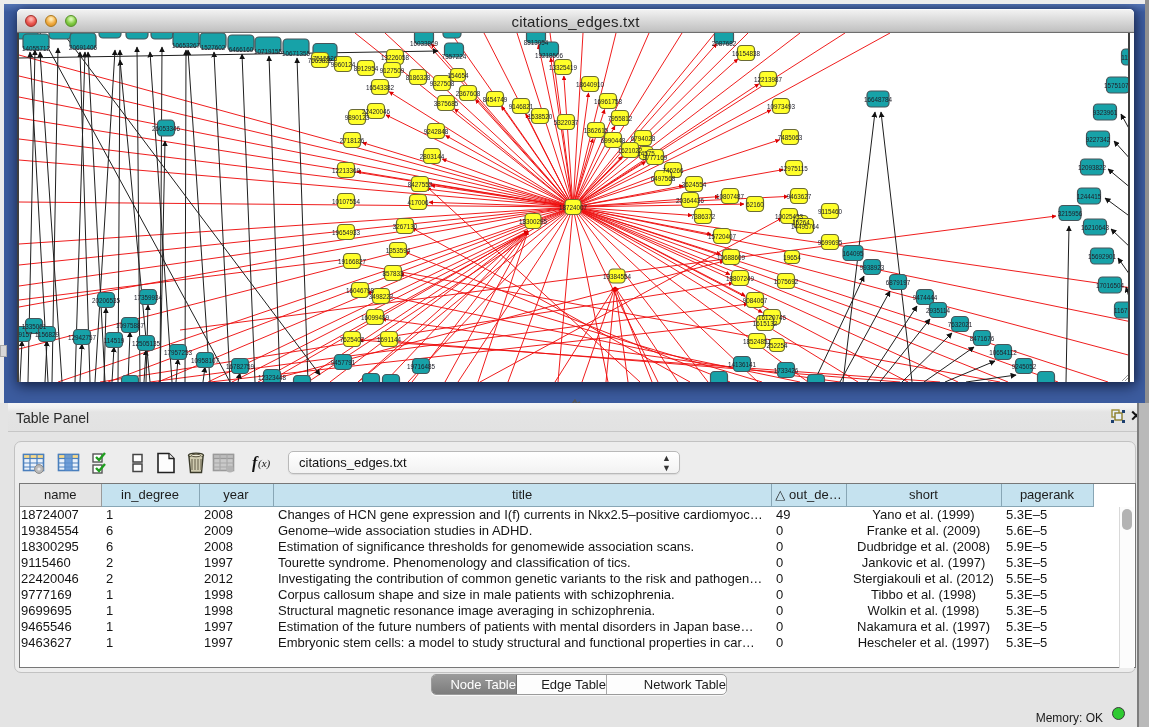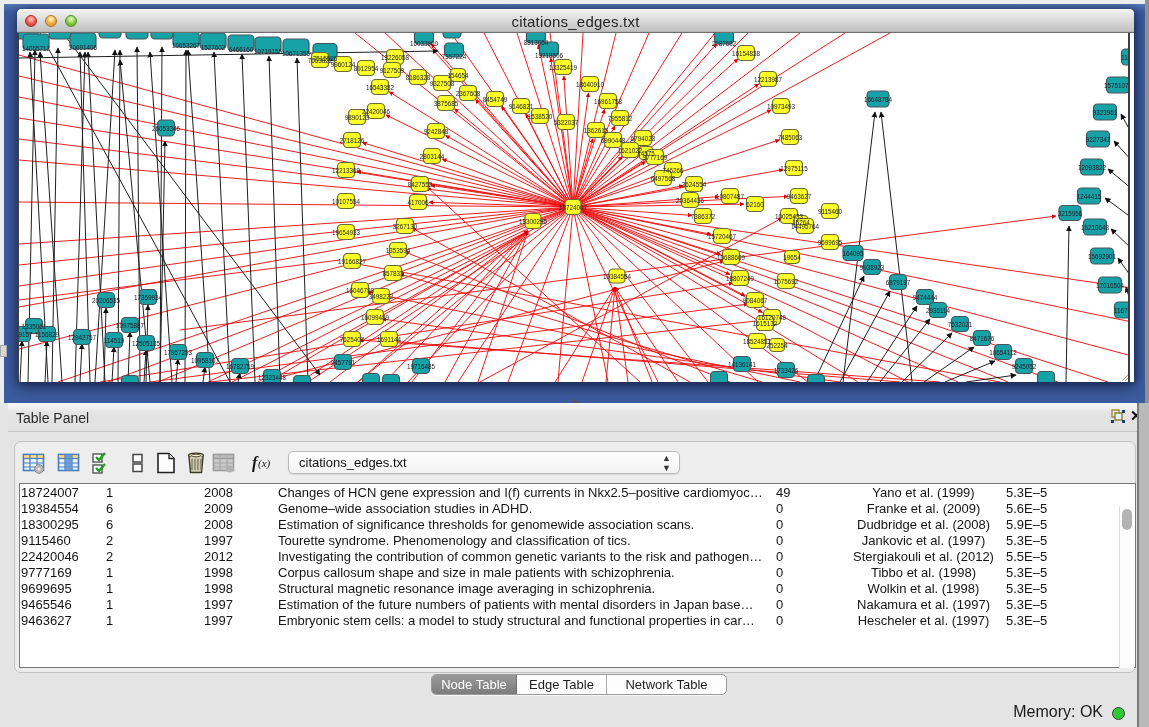--- a/index.html
+++ b/index.html
@@ -39,26 +39,26 @@
 th.c1{background:#e4e4e4;border-right:1px solid #9a9a9a;border-bottom:1px solid #9a9a9a}
 th.c8{background:#fff;border:none}
 td{height:16px;padding:0 0 0 5px;overflow:hidden;white-space:nowrap}
 td.c6{text-align:center;padding:0}
 td.c1{padding-left:1px}
 .c1{width:81px}.c2{width:98px}.c3{width:74px}.c4{width:498px}.c5{width:75px}.c6{width:155px}.c7{width:92px}.c8{width:27px}
 #vsb{position:absolute;right:1px;top:23px;width:15px;height:161px;background:#fcfcfc;border-left:1px solid #d9d9d9}
 #vsb .th{position:absolute;left:2px;top:2px;width:10px;height:21px;border-radius:5px;background:#b3b3b3}
 
 #tabs{position:absolute;left:431px;top:271px;height:21px;display:flex;border:1px solid #9b9b9b;border-radius:5px;overflow:hidden;background:#fdfdfd;box-shadow:0 1px 0 rgba(255,255,255,.7)}
-.tab{font-size:13px;color:#1d1d1d;line-height:19px;text-align:center;border-right:1px solid #a8a8a8}
+.tab{font-size:13px;color:#1d1d1d;line-height:19px;text-align:right;border-right:1px solid #a8a8a8}
 .tab:nth-child(1){width:85px}.tab:nth-child(2){width:90px}.tab:nth-child(3){width:119px}
 .tab.sel{background:linear-gradient(#9a9a9a,#7c7c7c);color:#fff;border-right:1px solid #6f6f6f}
 .tab:last-child{border-right:none}
 
-#mem{position:absolute;right:38px;top:300px;font-size:16px;color:#1a1a1a}
+#mem{position:absolute;right:38px;top:308px;font-size:12px;color:#1a1a1a}
 #memdot{position:absolute;right:16px;top:304px;width:13px;height:13px;border-radius:50%;background:#2fca32;border:1.5px solid #3a3a3a}
 #rightedge{position:absolute;left:1137px;top:403px;width:12px;height:324px;background:#b9b9b9;border-left:2px solid #7d7d7d}
 </style></head>
 <body>
 <div id="stage">
   <div id="topbar"></div>
     <div id="leftbar"></div>
   <div id="desk">
       <div id="deskgrad"></div>
     <div id="win">
@@ -600,20 +600,30 @@
           </svg>
 <svg class="ic" style="left:235px" width="24" height="24" viewBox="0 0 24 24">
             <text x="2" y="17" font-family="Liberation Serif,serif" font-style="italic" font-weight="700" font-size="16" fill="#111">f</text>
             <text x="8" y="16" font-family="Liberation Serif,serif" font-style="italic" font-size="11" fill="#111">(x)</text>
           </svg>
         <div id="combo">citations_edges.txt<div class="ud">▲<br>▼</div></div>
       </div>
       <div id="tbl">
         <table>
         <tbody>
+              <tr>
+                <th class="c1">name</th>
+                <th class="c2">in_degree</th>
+                <th class="c3">year</th>
+                <th class="c4">title</th>
+                <th class="c5">△ out_de…</th>
+                <th class="c6">short</th>
+                <th class="c7">pagerank</th>
+                <th class="c8"></th>
+              </tr>
 <tr>
                 <td class="c1">18724007</td>
                 <td class="c2">1</td>
                 <td class="c3">2008</td>
                 <td class="c4">Changes of HCN gene expression and I(f) currents in Nkx2.5–positive cardiomyoc…</td>
                 <td class="c5">49</td>
                 <td class="c6">Yano et al. (1999)</td>
                 <td class="c7">5.3E–5</td>
                 <td class="c8"></td>
               </tr>

